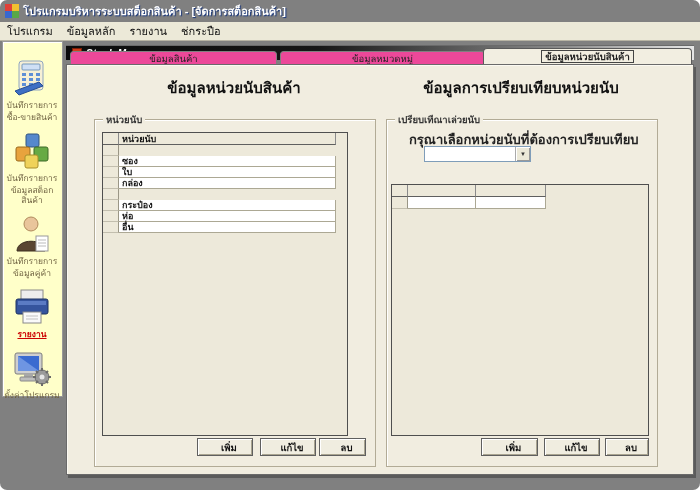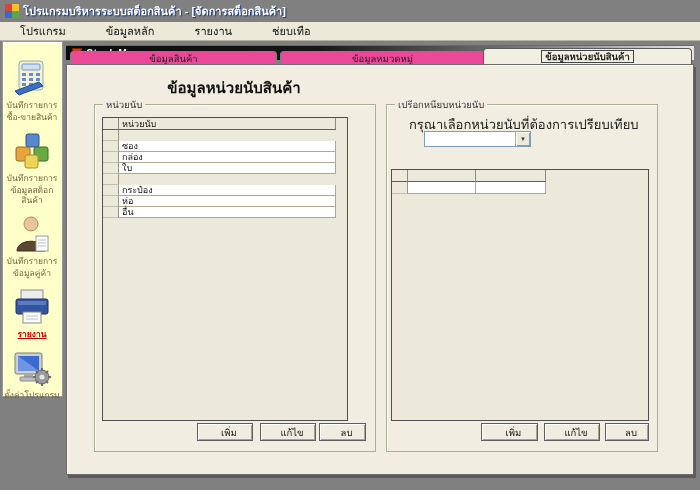--- a/index.html
+++ b/index.html
@@ -1,33 +1,33 @@
 <!DOCTYPE html>
 <html><head>
 <meta charset="utf-8">
 <style>
   html,body{margin:0;padding:0;}
   body{font-family:"Liberation Sans",sans-serif;}
-  .screen{position:relative;width:700px;height:490px;overflow:hidden;background:#808080;}
+  .screen{position:relative;width:700px;height:490px;overflow:hidden;background:#808080;border-radius:7px;}
 
   
   .titlebar{position:absolute;left:0;top:0;width:700px;height:22px;
     background:linear-gradient(180deg,#5democ 0,#fff 0) , linear-gradient(180deg,#4F8BE8 0%,#2A5FD0 45%,#1C4DB8 100%);
     display:flex;align-items:center;}
   .app-icon{width:14px;height:14px;margin:0 4px 0 5px;display:grid;grid-template-columns:7px 7px;grid-template-rows:7px 7px;}
   .app-icon i{display:block;}
   .app-icon i:nth-child(1){background:#E04038;}
   .app-icon i:nth-child(2){background:#F0C030;}
   .app-icon i:nth-child(3){background:#3868D0;}
   .app-icon i:nth-child(4){background:#58A848;}
   .title-text{color:#fff;font-size:11px;font-weight:bold;white-space:nowrap;text-shadow:1px 1px 1px #10307a;}
 
   
   .menubar{position:absolute;left:0;top:22px;width:700px;height:18px;background:#ECE9D8;border-bottom:1px solid #B8B4A4;display:flex;align-items:center;}
-  .menu-item{font-size:11px;color:#111;padding:1px 20px;cursor:default;}
+  .menu-item{font-size:11px;color:#111;padding:1px 7px;cursor:default;}
 
   
   .sidebar{position:absolute;left:2px;top:41px;width:61px;height:356px;background:#FFFFC9;
     border:1px solid #989898;box-shadow:inset 1px 1px 0 #ffffff;display:flex;flex-direction:column;padding-top:16px;box-sizing:border-box;}
   .side-item{display:flex;flex-direction:column;align-items:center;margin-bottom:9px;cursor:pointer;width:58px;}
   .side-item svg{width:40px;height:40px;}
   .side-label{font-size:8.5px;line-height:10px;color:#6E6140;text-align:center;margin-top:2px;}
   .side-label.active{color:#CC0000;font-weight:bold;text-decoration:underline;}
 
   
@@ -49,21 +49,21 @@
   .tab3{left:417px;width:209px;}
 
   
   .content{position:absolute;left:0;top:31px;width:628px;height:411px;background:#F1EDE0;
     border:1px solid #6A6A6A;box-sizing:border-box;box-shadow:inset 1px 1px 0 #fbf9f2, 2px 3px 0 rgba(60,60,60,.55);}
 
   .panel-title{position:absolute;top:11px;font-size:15px;font-weight:bold;color:#111;text-align:center;}
   .lp-title{left:27px;width:280px;}
   .rp-title{left:319px;width:270px;}
 
-  .groupbox{position:absolute;top:39px;height:346px;border:1px solid #B2AB96;box-shadow:inset 1px 1px 0 #fff;}
+  .groupbox{position:absolute;top:54px;height:346px;border:1px solid #B2AB96;box-shadow:inset 1px 1px 0 #fff;font-weight:bold;}
   .gb-left{left:27px;width:280px;}
   .gb-right{left:319px;width:270px;}
   .gb-legend{position:absolute;top:-6px;left:8px;background:#F1EDE0;font-size:9.5px;color:#333;padding:0 3px;line-height:11px;}
 
   
   .grid{position:absolute;background:#EDE9DA;border:1px solid #4f4f4f;box-sizing:border-box;overflow:hidden;}
   .grid-left{left:7px;top:12px;width:246px;height:304px;}
   .grid-right{left:4px;top:64px;width:258px;height:252px;}
   .grid-head{display:flex;height:12px;}
   .hsel{background:#EDE9DA;border-right:1px solid #8a8a8a;border-bottom:1px solid #5f5f5f;box-sizing:border-box;}
@@ -103,21 +103,21 @@
         <i></i>
         <i></i>
       </span>
     <span class="title-text">โปรแกรมบริหารระบบสต็อกสินค้า - [จัดการสต็อกสินค้า]</span>
   </div>
 
   <div class="menubar">
     <span class="menu-item">โปรแกรม</span>
     <span class="menu-item">ข้อมูลหลัก</span>
     <span class="menu-item">รายงาน</span>
-    <span class="menu-item">ช่ยบเทือ</span>
+    <span class="menu-item">ช่กระปือ</span>
   </div>
 
   <div class="sidebar">
 
     <div class="side-item">
       <svg viewBox="0 0 40 40">
         <rect x="7" y="3" width="24" height="29" rx="3" fill="#F6F0D6" stroke="#8FA6C0"></rect>
         <rect x="10" y="6" width="18" height="6" rx="1" fill="#CFE0F5" stroke="#7799BB"></rect>
         <g fill="#5E8FD6">
           <rect x="10" y="15" width="4" height="3"></rect>
@@ -230,25 +230,25 @@
           <div>
               <div class="grid-row">
                 <div class="row-selector"></div>
               </div>
               <div class="grid-row">
                 <div class="row-selector"></div>
                 <div class="row-cell wl-col">ซอง</div>
               </div>
               <div class="grid-row">
                 <div class="row-selector"></div>
+                <div class="row-cell wl-col">ใบ</div>
+              </div>
+              <div class="grid-row">
+                <div class="row-selector"></div>
                 <div class="row-cell wl-col">กล่อง</div>
-              </div>
-              <div class="grid-row">
-                <div class="row-selector"></div>
-                <div class="row-cell wl-col">ใบ</div>
               </div>
               <div class="grid-row">
                 <div class="row-selector"></div>
               </div>
               <div class="grid-row">
                 <div class="row-selector"></div>
                 <div class="row-cell wl-col">กระป๋อง</div>
               </div>
               <div class="grid-row">
                 <div class="row-selector"></div>
@@ -259,23 +259,24 @@
                 <div class="row-cell wl-col">อื่น</div>
               </div>
             </div>
         </div>
 
         <div class="btnrow-btn lb-add">เพิ่ม</div>
         <div class="btnrow-btn lb-edit">แก้ไข</div>
         <div class="btnrow-btn lb-del">ลบ</div>
       </div>
 
+      <div class="panel-title rp-title">ข้อมูลการเปรียบเทียบหน่วยนับ</div>
 
       <div class="groupbox gb-right">
-        <span class="gb-legend">เปรีอกหนียบหน่วยนับ</span>
+        <span class="gb-legend">เปรียบเทีณาเล่วยนับ</span>
 
         <div class="rp-label1">กรุณาเลือกหน่วยนับที่ต้องการเปรียบเทียบ</div>
 
         <div class="combo">
           <span class="combo-value"></span>
           <span class="combo-btn">▼</span>
         </div>
 
 
         <div class="grid grid-right">

